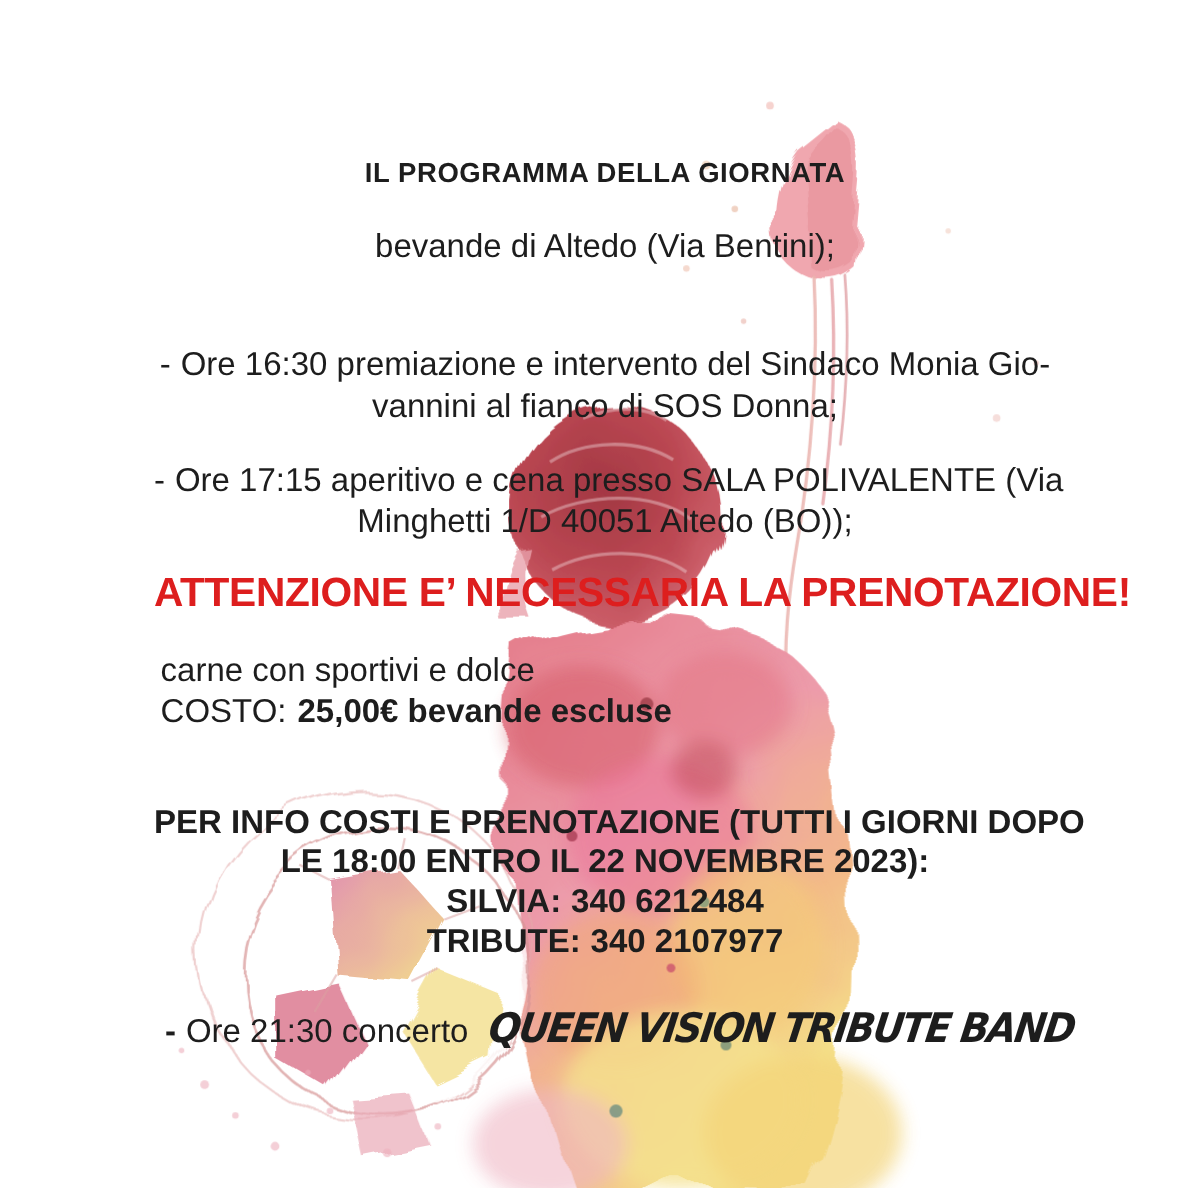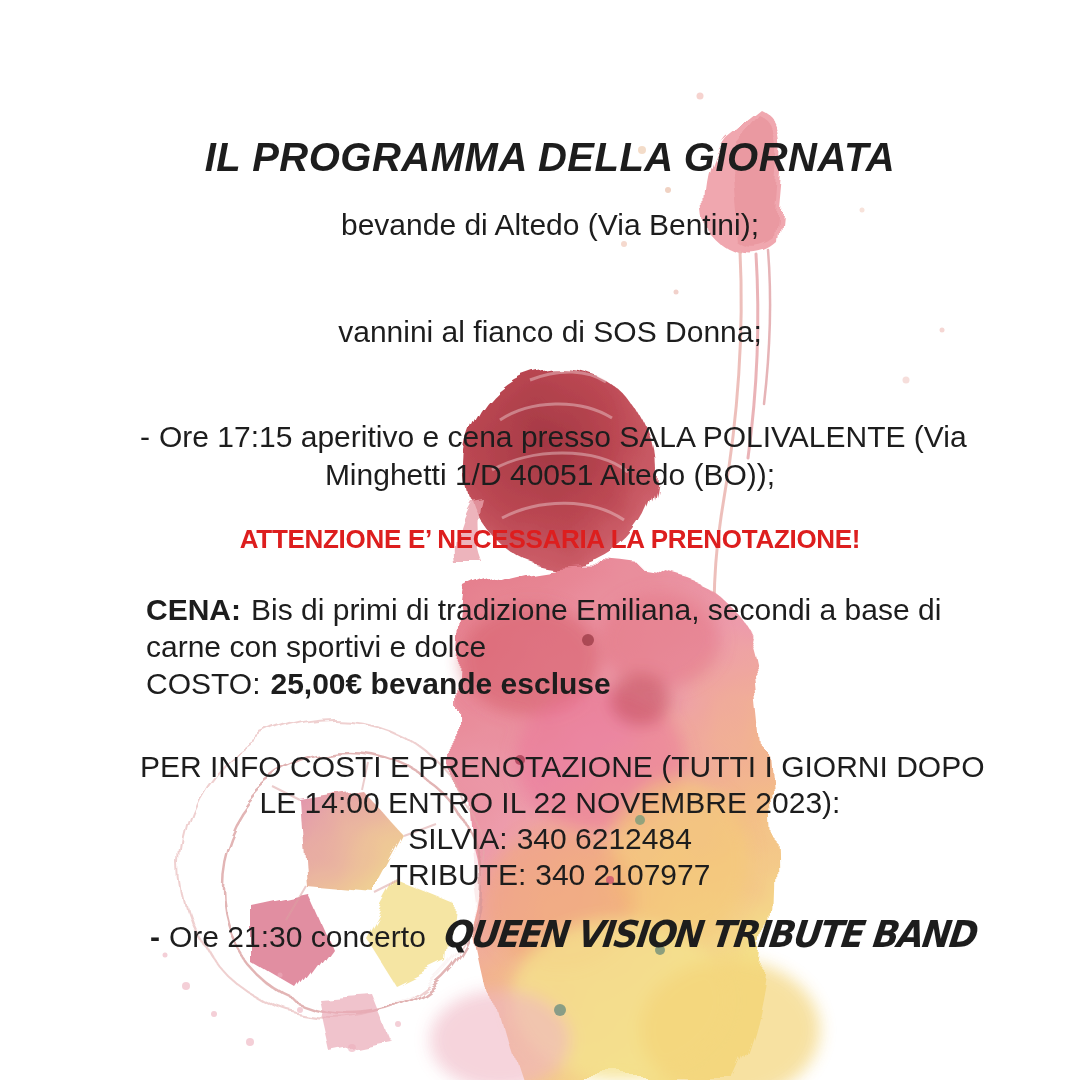--- a/index.html
+++ b/index.html
@@ -7,30 +7,30 @@
     width:1080px;height:1080px;position:relative;overflow:hidden;
     background:#ffffff;
     font-family:"Liberation Sans", sans-serif;
     color:#1d1d1d;
   }
   .bg{position:absolute;top:0;left:0;width:1080px;height:1080px;}
   .block{position:absolute;left:140px;right:120px;text-align:center;
          font-size:30px;line-height:38px;}
   .nw{white-space:nowrap;}
   .b{font-weight:bold;}
-  .title{top:138px;font-size:40px;font-weight:bold;font-style:italic;letter-spacing:.5px;}
+  .title{top:138px;font-size:25px;font-weight:bold;letter-spacing:.5px;}
   .item1{top:206px;}
   .item2{top:313px;}
   .item3{top:418px;}
-  .warning{top:520px;font-weight:bold;color:#dd1e1e;font-size:26px;letter-spacing:-.3px;}
+  .warning{top:520px;font-weight:bold;color:#dd1e1e;font-size:37px;letter-spacing:-.3px;}
   .cena{top:591px;text-align:left;line-height:37px;padding-left:6px;}
   .cena .cost-line{}
   .dash{margin-right:9px;}
   .label{margin-right:10px;}
-  .info{top:749px;font-weight:normal;line-height:36px;}
+  .info{top:730px;font-weight:bold;line-height:36px;}
   .contact-name{margin-right:9px;}
   .concert{top:916px;text-align:left;padding-left:10px;}
   .band{
     display:inline-block;margin-left:16px;
     font-family:"DejaVu Sans", sans-serif;
     font-weight:bold;font-style:italic;
     font-size:37px;letter-spacing:-2px;
     transform:skewX(-8deg) scaleX(.93);
     transform-origin:left bottom;
   }
@@ -161,38 +161,38 @@
   </g>
 </svg>
 
 <div class="block title nw">IL PROGRAMMA DELLA GIORNATA</div>
 
 <div class="block item1">
   <div class="nw">bevande di Altedo (Via Bentini);</div>
 </div>
 
 <div class="block item2">
+  <div class="nw"><span class="dash">-</span><span>Ore 16:30 premiazione e intervento del Sindaco Monia Gio-</span></div>
   <div class="nw">vannini al fianco di SOS Donna;</div>
 </div>
 
 <div class="block item3">
   <div class="nw"><span class="dash">-</span><span>Ore 17:15 aperitivo e cena presso SALA POLIVALENTE (Via</span></div>
   <div class="nw">Minghetti 1/D 40051 Altedo (BO));</div>
 </div>
 
 <div class="block warning nw">ATTENZIONE E’ NECESSARIA LA PRENOTAZIONE!</div>
 
 <div class="block cena">
-  <div class="nw"><span class="b label">CENA:</span><span>Bis di primi di tradizione Emiliana, secondi a base di</span></div>
   <div class="nw">carne con sportivi e dolce</div>
   <div class="cost-line nw"><span class="label">COSTO:</span><span class="b">25,00€ bevande escluse</span></div>
 </div>
 
 <div class="block info">
   <div class="nw">PER INFO COSTI E PRENOTAZIONE (TUTTI I GIORNI DOPO</div>
-  <div class="nw">LE 14:00 ENTRO IL 22 NOVEMBRE 2023):</div>
+  <div class="nw">LE 18:00 ENTRO IL 22 NOVEMBRE 2023):</div>
   <div class="nw"><span class="contact-name">SILVIA:</span><span>340 6212484</span></div>
   <div class="nw"><span class="contact-name">TRIBUTE:</span><span>340 2107977</span></div>
 </div>
 
 <div class="block concert nw">
   <span class="b dash">-</span><span>Ore 21:30 concerto</span><span class="band">QUEEN VISION TRIBUTE BAND</span>
 </div>
 
 </body></html>

